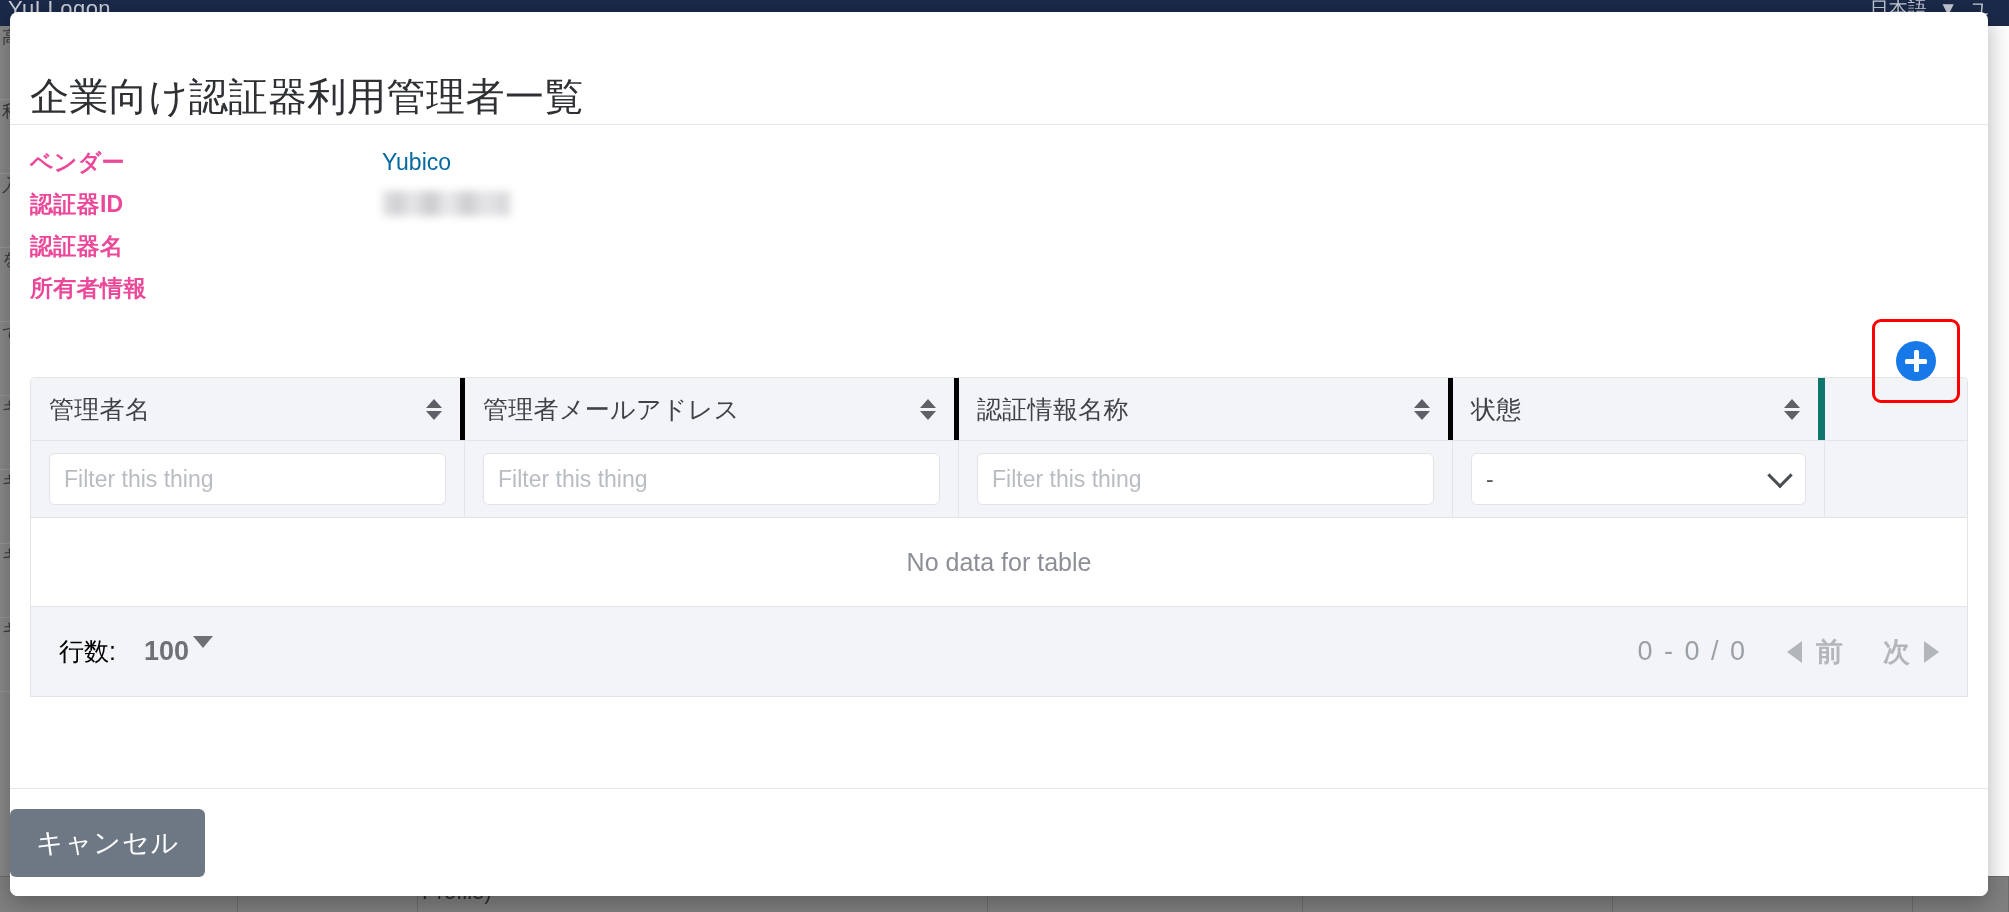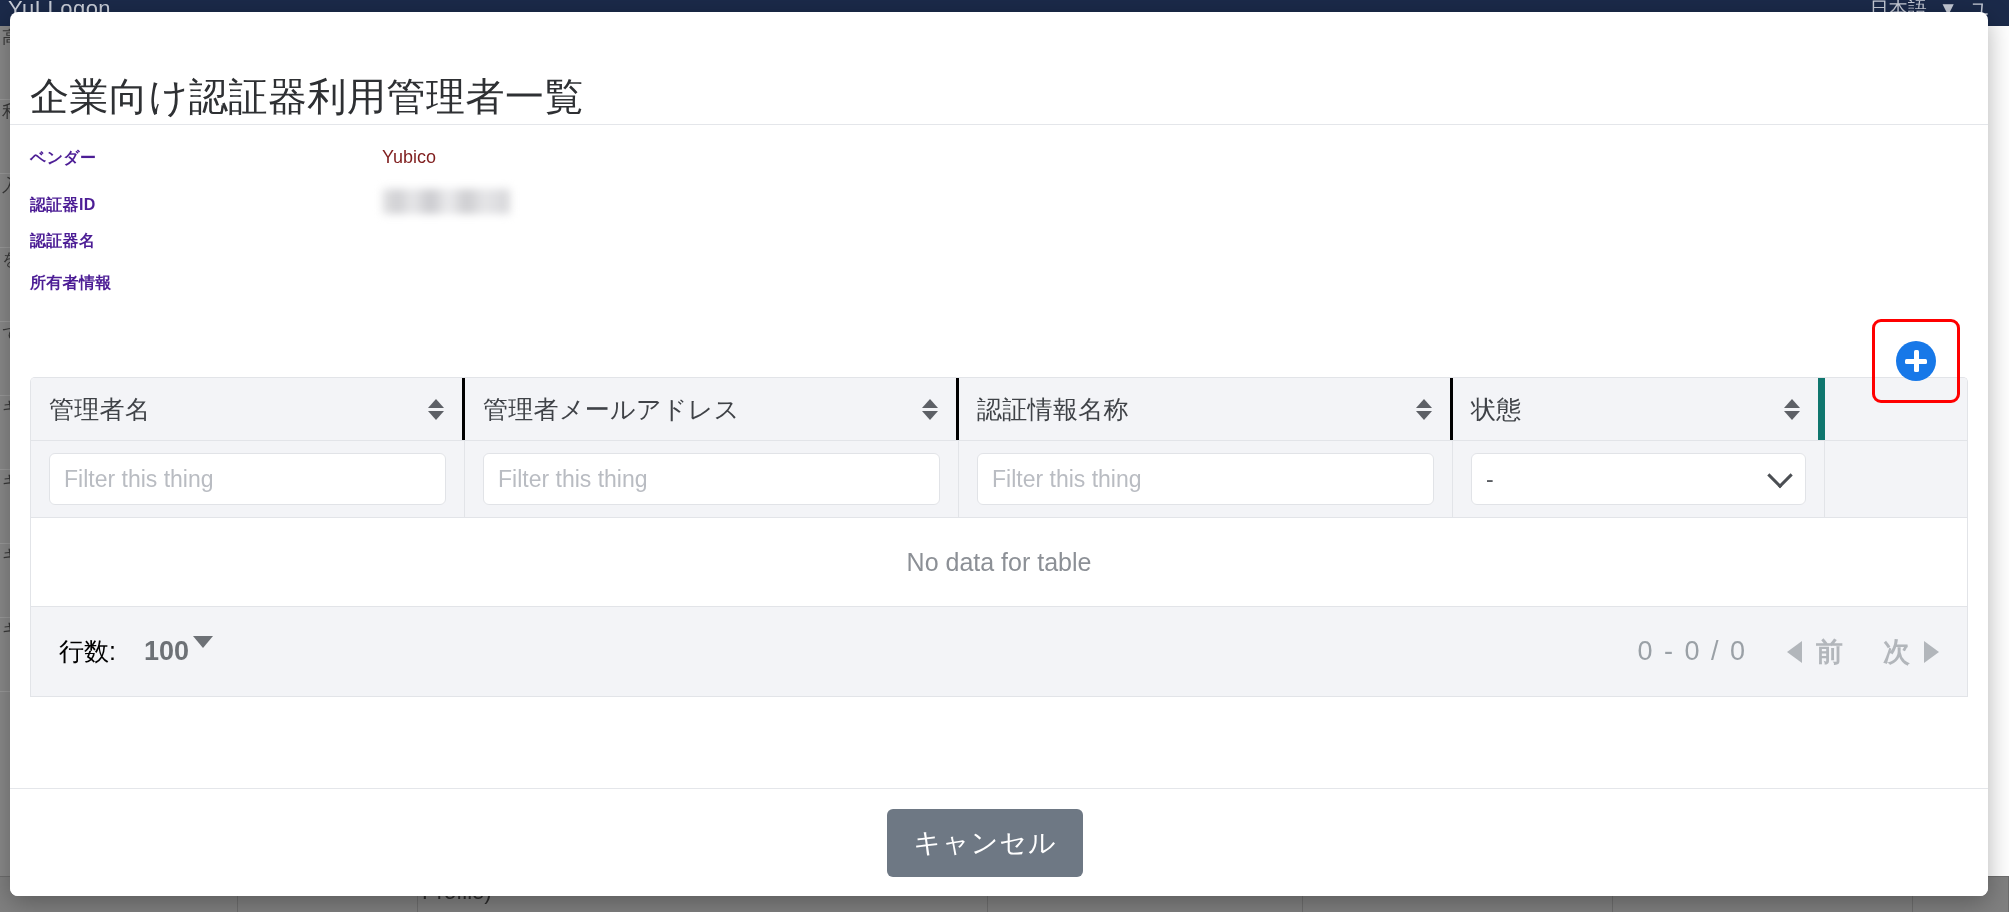--- a/index.html
+++ b/index.html
@@ -114,28 +114,28 @@
     margin-top: 22px;
     font-size: 0;
   }
   .info-row {
     display: flex;
     align-items: baseline;
     height: 42px;
   }
   .info-label {
     width: 352px;
-    font-size: 16px;
+    font-size: 23px;
     font-weight: 700;
-    color: #4c1d95;
+    color: #ec4899;
     letter-spacing: .3px;
   }
   .info-value {
-    font-size: 18px;
-    color: #7f1d1d;
+    font-size: 23px;
+    color: #0369a1;
     font-weight: 400;
   }
   .redacted {
     display: inline-block;
     width: 128px;
     height: 25px;
     background: linear-gradient(90deg,#e4e4e6 0%,#cfcfd2 12%,#e8e8ea 24%,#c9c9cd 38%,#ededef 52%,#cccccf 66%,#e6e6e8 80%,#d6d6d9 100%);
     filter: blur(4px);
     border-radius: 2px;
     vertical-align: -4px;
@@ -189,21 +189,21 @@
     display: flex;
     background: #f3f4f7;
     border-bottom: 1px solid #e2e4e8;
   }
   .dt-th {
     display: flex;
     align-items: center;
     justify-content: space-between;
     padding: 0 18px;
     height: 62px;
-    border-right: 3px solid #000000;
+    border-right: 5px solid #000000;
     box-sizing: border-box;
     font-size: 25px;
     color: #3f4247;
     cursor: pointer;
     letter-spacing: .3px;
   }
   .dt-th.last { border-right: 7px solid #0f766e; }
   .dt-th.spacer { border-right: none; cursor: default; }
   .sort-icon {
     display: inline-flex;
@@ -337,21 +337,21 @@
     border-left: 15px solid #b2b6bb;
   }
 
   .modal-footer {
     position: absolute;
     left: 0; right: 0; bottom: 0;
     height: 108px;
     border-top: 1px solid #e4e6ea;
     display: flex;
     align-items: center;
-    justify-content: center;
+    justify-content: flex-start;
     padding-right: 28px;
     box-sizing: border-box;
     background: #fff;
   }
   .cancel-btn {
     background: #6e7884;
     color: #ffffff;
     border: none;
     border-radius: 6px;
     font-size: 27px;

